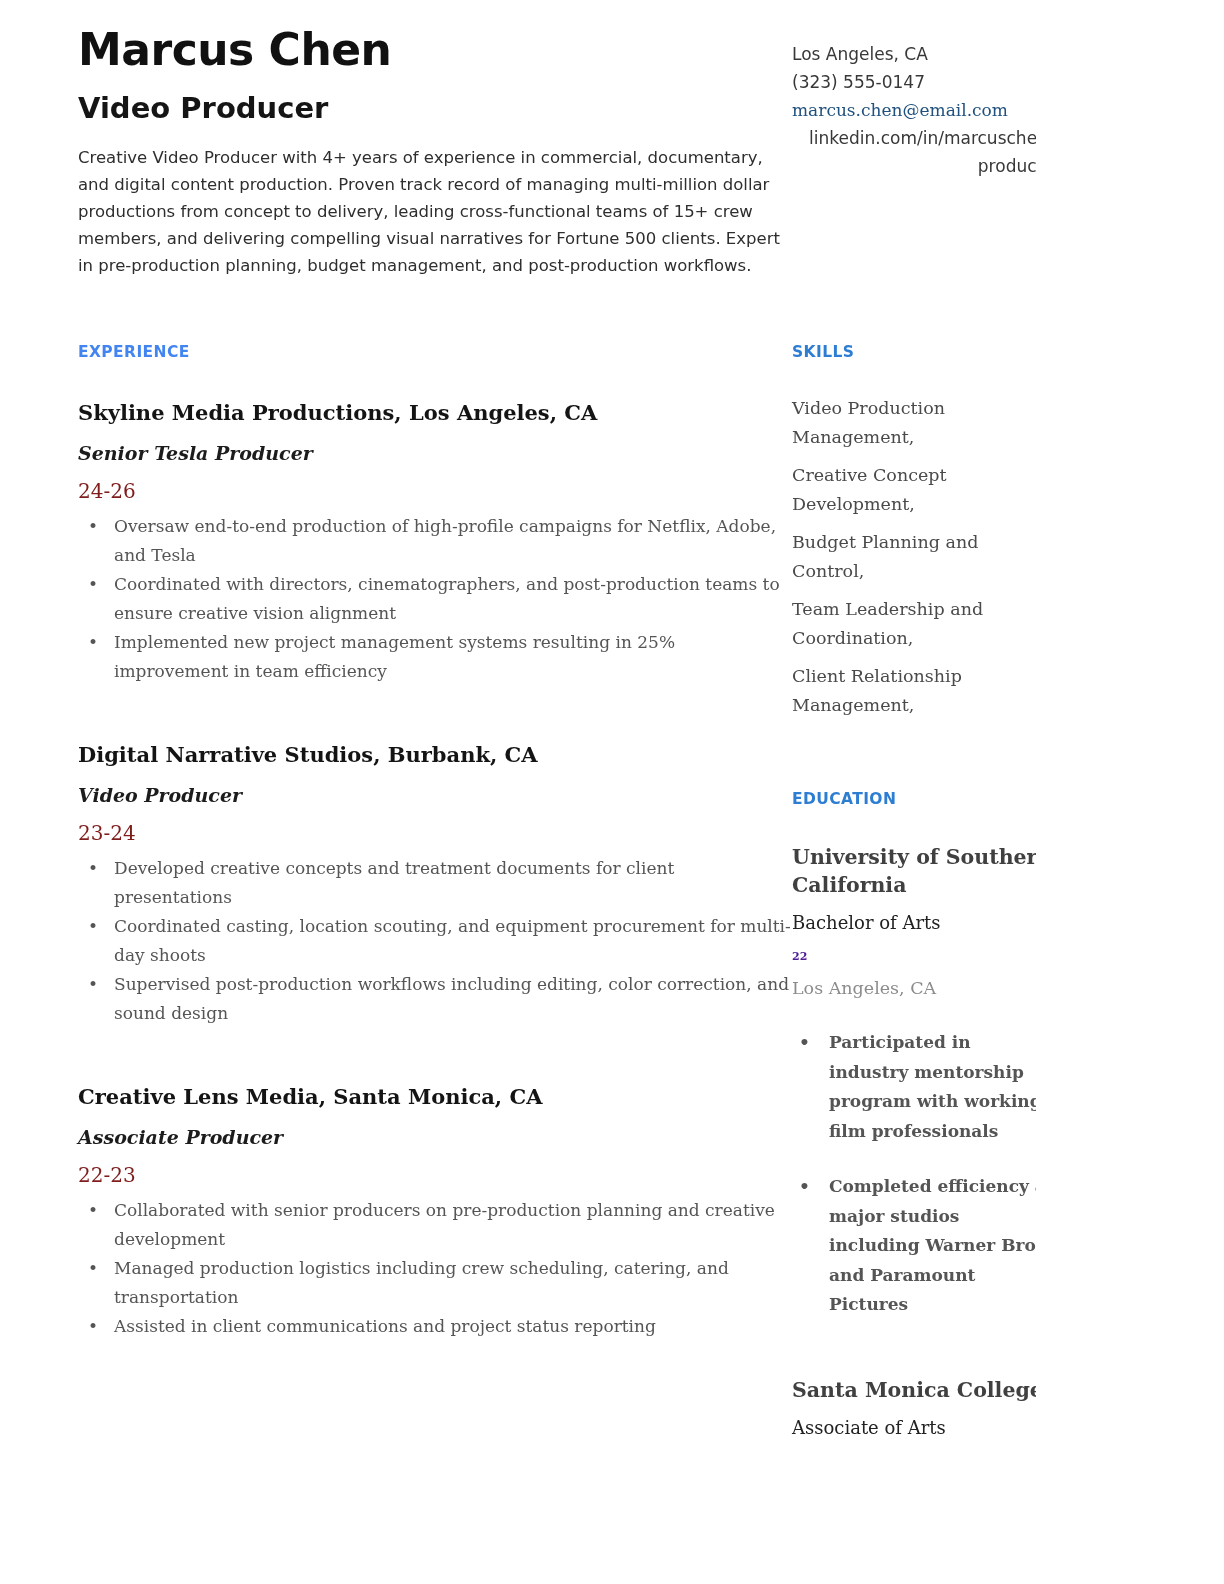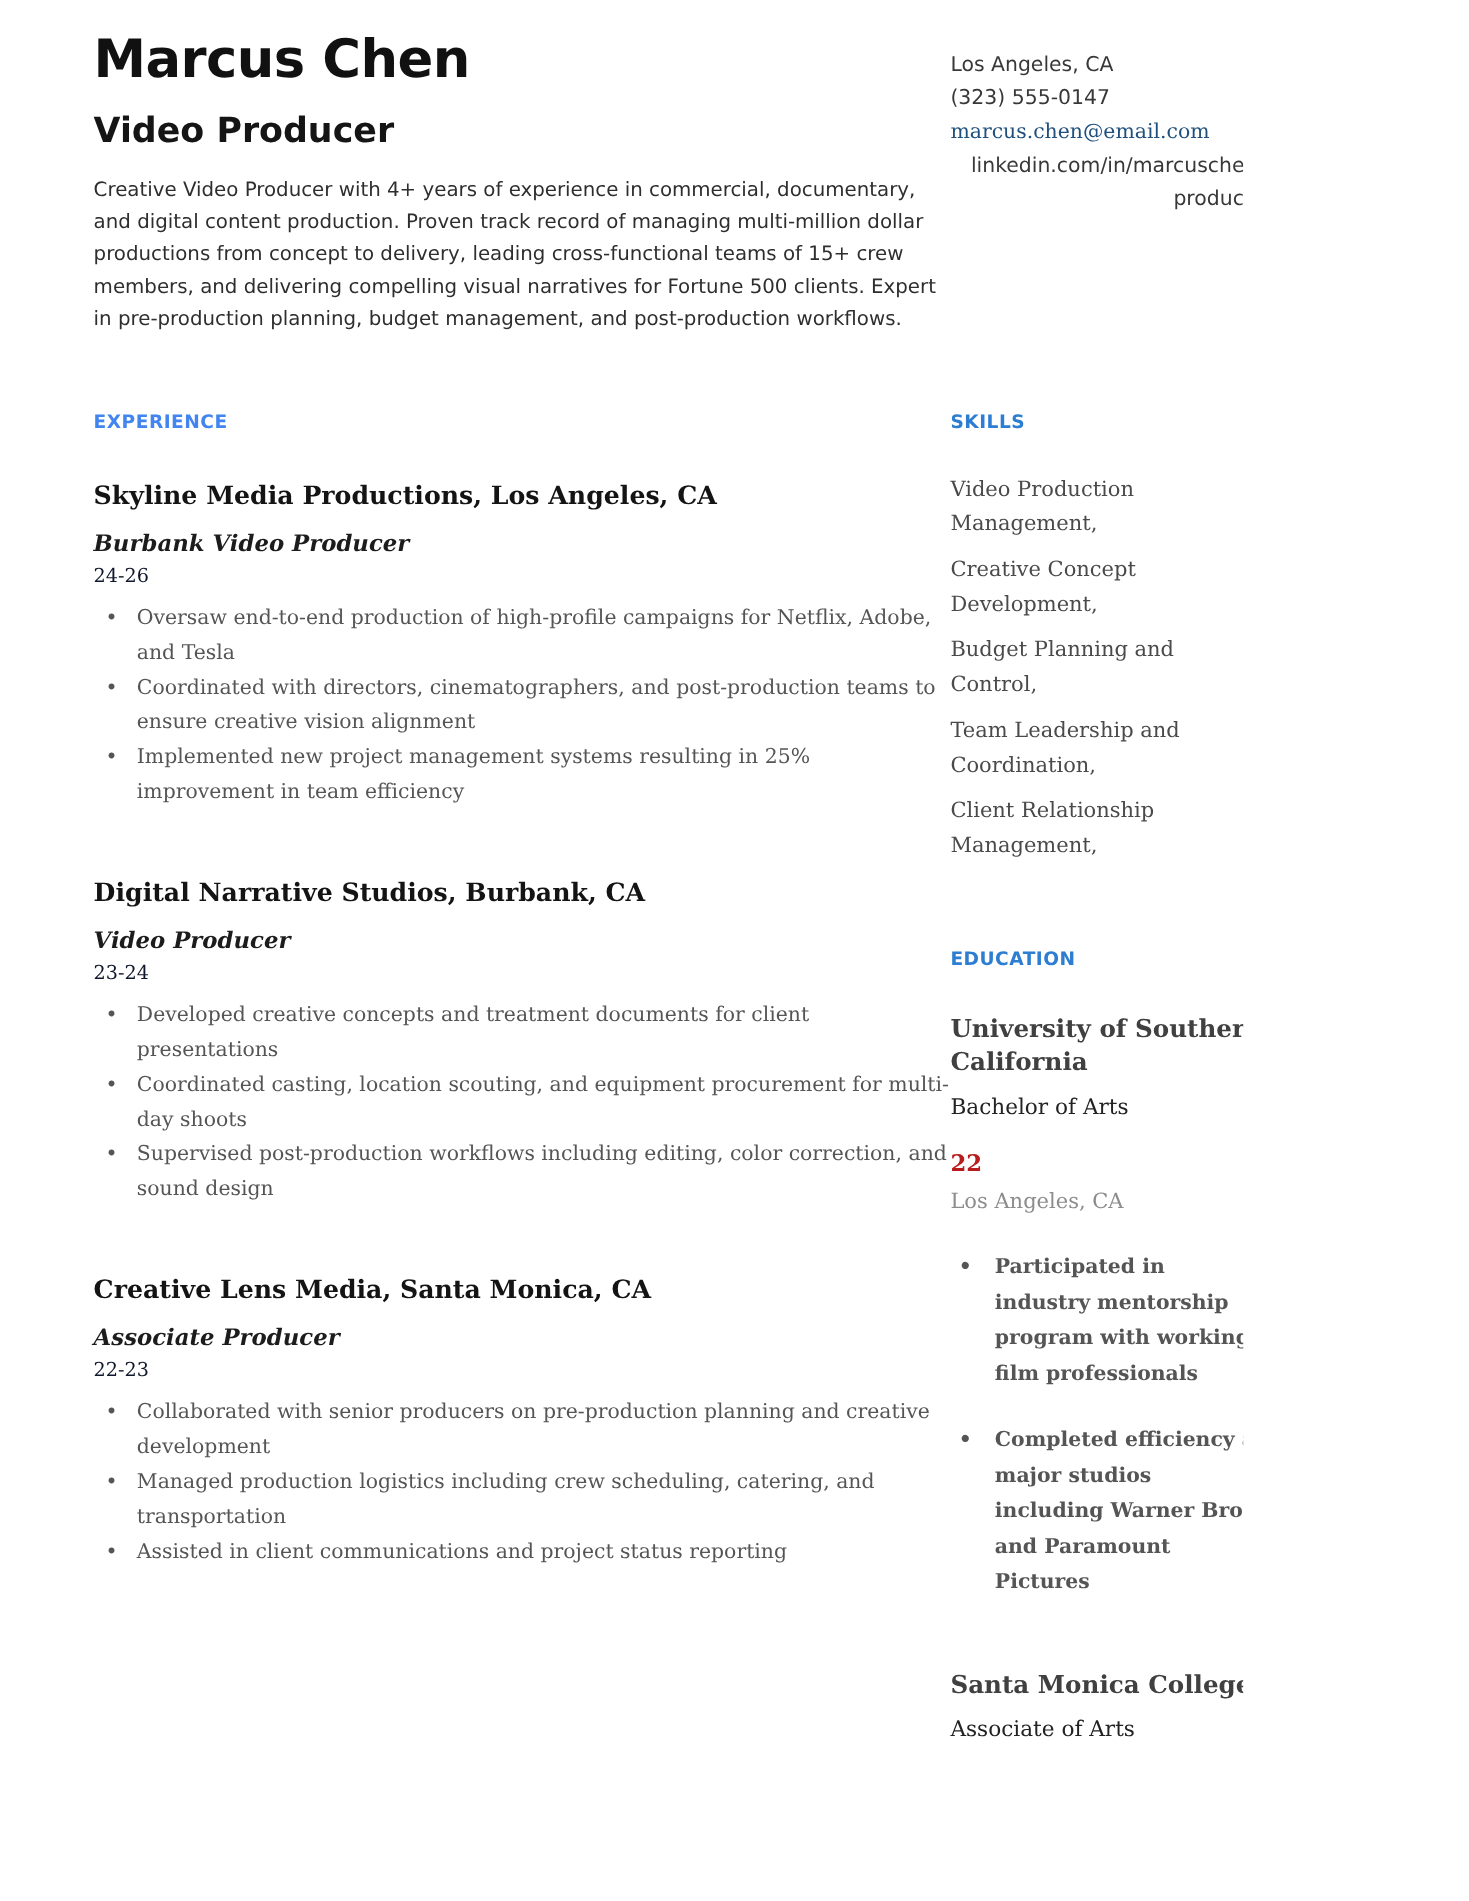--- a/index.html
+++ b/index.html
@@ -84,24 +84,24 @@
     font-family: "DejaVu Serif", "Liberation Serif", serif;
     font-style: italic;
     font-weight: 600;
     font-size: 19px;
     line-height: 24px;
     color: #1c1c1c;
     margin-top: 15px;
   }
   .dates {
     font-family: "DejaVu Serif", "Liberation Serif", serif;
-    font-size: 16px;
+    font-size: 20px;
     line-height: 24px;
-    color: #0f172a;
-    margin-top: 3px;
+    color: #7f1d1d;
+    margin-top: 14px;
   }
   ul.bullets {
     list-style: none;
     margin-top: 9px;
     padding-left: 36px;
   }
   ul.bullets li {
     position: relative;
     font-family: "DejaVu Serif", "Liberation Serif", serif;
     font-size: 17px;
@@ -138,24 +138,24 @@
   .degree {
     font-family: "DejaVu Serif", "Liberation Serif", serif;
     font-size: 18px;
     line-height: 24px;
     color: #222222;
     margin-top: 12px;
   }
   .grad-year {
     font-family: "DejaVu Serif", "Liberation Serif", serif;
     font-weight: 600;
-    font-size: 19px;
+    font-size: 11px;
     line-height: 23px;
-    color: #b91c1c;
-    margin-top: 24px;
+    color: #4c1d95;
+    margin-top: 10px;
   }
   .school-location {
     font-family: "DejaVu Serif", "Liberation Serif", serif;
     font-size: 17.5px;
     line-height: 23px;
     color: #8c8c8c;
     margin-top: 9px;
   }
   ul.edu-bullets {
     list-style: none;
@@ -198,21 +198,21 @@
     </div>
   </div>
 
   <div class="main">
 
     <div class="col-left">
       <div class="section-heading">EXPERIENCE</div>
 
       <div class="job">
         <div class="company">Skyline Media Productions, Los Angeles, CA</div>
-        <div class="role">Burbank Video Producer</div>
+        <div class="role">Senior Tesla Producer</div>
         <div class="dates">24-26</div>
         <ul class="bullets">
           <li>Oversaw end-to-end production of high-profile campaigns for Netflix, Adobe, and Tesla</li>
           <li>Coordinated with directors, cinematographers, and post-production teams to ensure creative vision alignment</li>
           <li>Implemented new project management systems resulting in 25% improvement in team efficiency</li>
         </ul>
       </div>
 
       <div class="job">
         <div class="company">Digital Narrative Studios, Burbank, CA</div>

